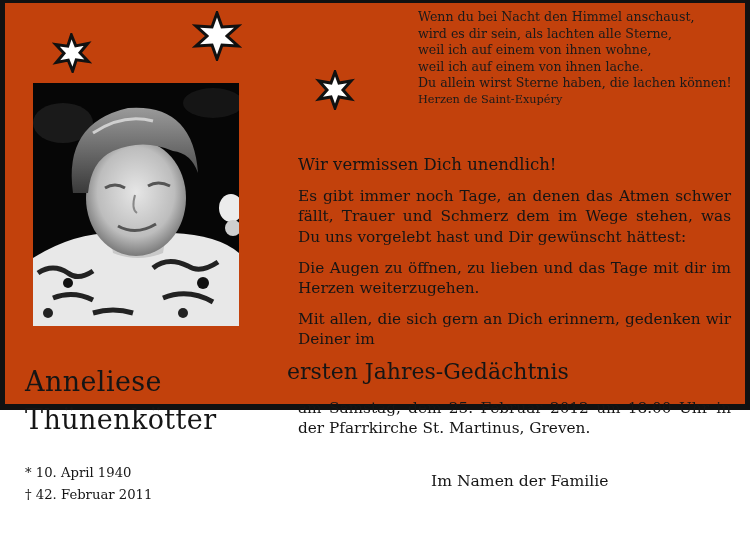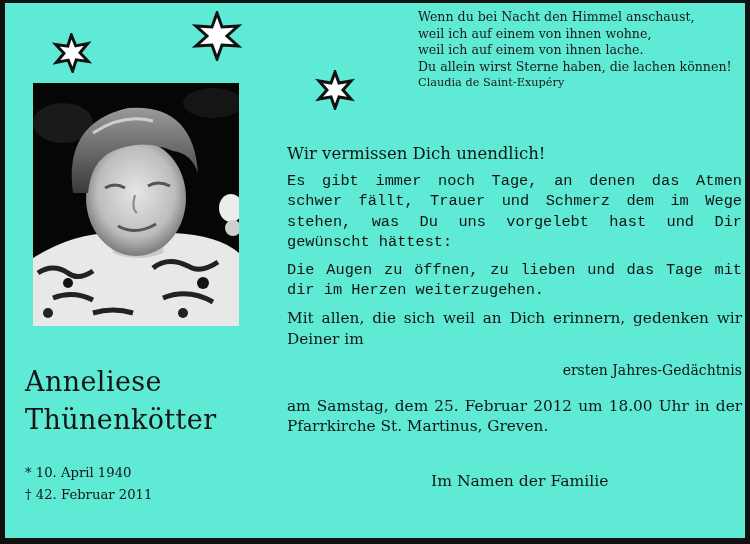--- a/index.html
+++ b/index.html
@@ -1,36 +1,36 @@
 <!DOCTYPE html>
 <html><head>
   <meta charset="utf-8">
   <style>
     html, body { margin: 0; padding: 0; background: #ffffff; }
     body { width: 750px; height: 544px; overflow: hidden; position: relative; }
     .card {
-      position: absolute; left: 0; top: 0; width: 750px; height: 544px;
-      box-sizing: border-box; background: #5eead4;
+      position: absolute; left: 0; top: 0; width: 750px; height: 410px;
+      box-sizing: border-box; background: #c2410c;
       border-top: 3px solid #111; border-left: 5px solid #111;
       border-right: 5px solid #111; border-bottom: 6px solid #111;
       font-family: "DejaVu Serif", serif; color: #151515;
     }
     .abs { position: absolute; }
     .star svg { display: block; }
     .photo {
       position: absolute; left: 28px; top: 80px; width: 206px; height: 243px;
       overflow: hidden; background: #050505;
     }
     .poem { left: 413px; top: 6px; width: 330px; font-size: 12.6px; line-height: 16.5px; color:#1a1a1a; }
     .poem .author { font-size: 11.3px; line-height: 15px; }
     .main { left: 282px; top: 141px; width: 455px; font-size: 15.3px; line-height: 20.2px; text-align: justify; }
-    .main p { margin: 0; }
+    .main p { margin: 11px; }
     .headline { font-size: 16.5px; margin-bottom: 7px !important; }
-    .para { margin-bottom: 8px !important; font-family: Liberation Mono, monospace; }
-    .anniv { text-align: right; font-size: 14px; line-height: 22px; margin: 10px 0 15px 0 !important; }
+    .para { margin-bottom: 8px !important; }
+    .anniv { text-align: left; font-size: 22px; line-height: 22px; margin: 10px 0 15px 0 !important; }
     .name { left: 20px; top: 360px; width: 232px; font-size: 27px; line-height: 38px; letter-spacing: 0.4px; }
     .dates { left: 20px; top: 459px; width: 232px; text-align: left; font-size: 13.2px; line-height: 22px; }
     .sign { left: 418px; top: 467px; font-size: 15.6px; line-height: 22px; margin-left: 8px; }
   </style>
 </head>
 <body>
 
 <div class="card">
 
   <div class="abs star" style="left:47px; top:30px;">
@@ -84,31 +84,32 @@
       <path d="M102,112 q-4,14 2,18" stroke="#888" stroke-width="2" fill="none"></path>
       <path d="M85,143 q18,10 38,-2" stroke="#555" stroke-width="3" fill="none"></path>
 
       <ellipse cx="198" cy="125" rx="12" ry="14" fill="#ececec"></ellipse>
       <ellipse cx="200" cy="145" rx="8" ry="8" fill="#cfcfcf"></ellipse>
     </svg>
   </div>
 
   <div class="abs poem">
     <div>Wenn du bei Nacht den Himmel anschaust,</div>
+    <div>wird es dir sein, als lachten alle Sterne,</div>
     <div>weil ich auf einem von ihnen wohne,</div>
     <div>weil ich auf einem von ihnen lache.</div>
     <div>Du allein wirst Sterne haben, die lachen können!</div>
-    <div class="author">Claudia de Saint-Exupéry</div>
+    <div class="author">Herzen de Saint-Exupéry</div>
   </div>
 
   <div class="abs main">
     <p class="headline">Wir vermissen Dich unendlich!</p>
     <p class="para">Es gibt immer noch Tage, an denen das Atmen schwer fällt, Trauer und Schmerz dem im Wege stehen, was Du uns vorgelebt hast und Dir gewünscht hättest:</p>
     <p class="para">Die Augen zu öffnen, zu lieben und das Tage mit dir im Herzen weiterzugehen.</p>
-    <p>Mit allen, die sich weil an Dich erinnern, gedenken wir Deiner im</p>
+    <p>Mit allen, die sich gern an Dich erinnern, gedenken wir Deiner im</p>
     <p class="anniv">ersten Jahres-Gedächtnis</p>
     <p>am Samstag, dem 25. Februar 2012 um 18.00 Uhr in der Pfarrkirche St. Martinus, Greven.</p>
   </div>
 
   <div class="abs name">
     <div>Anneliese</div>
     <div>Thünenkötter</div>
   </div>
 
   <div class="abs dates">

